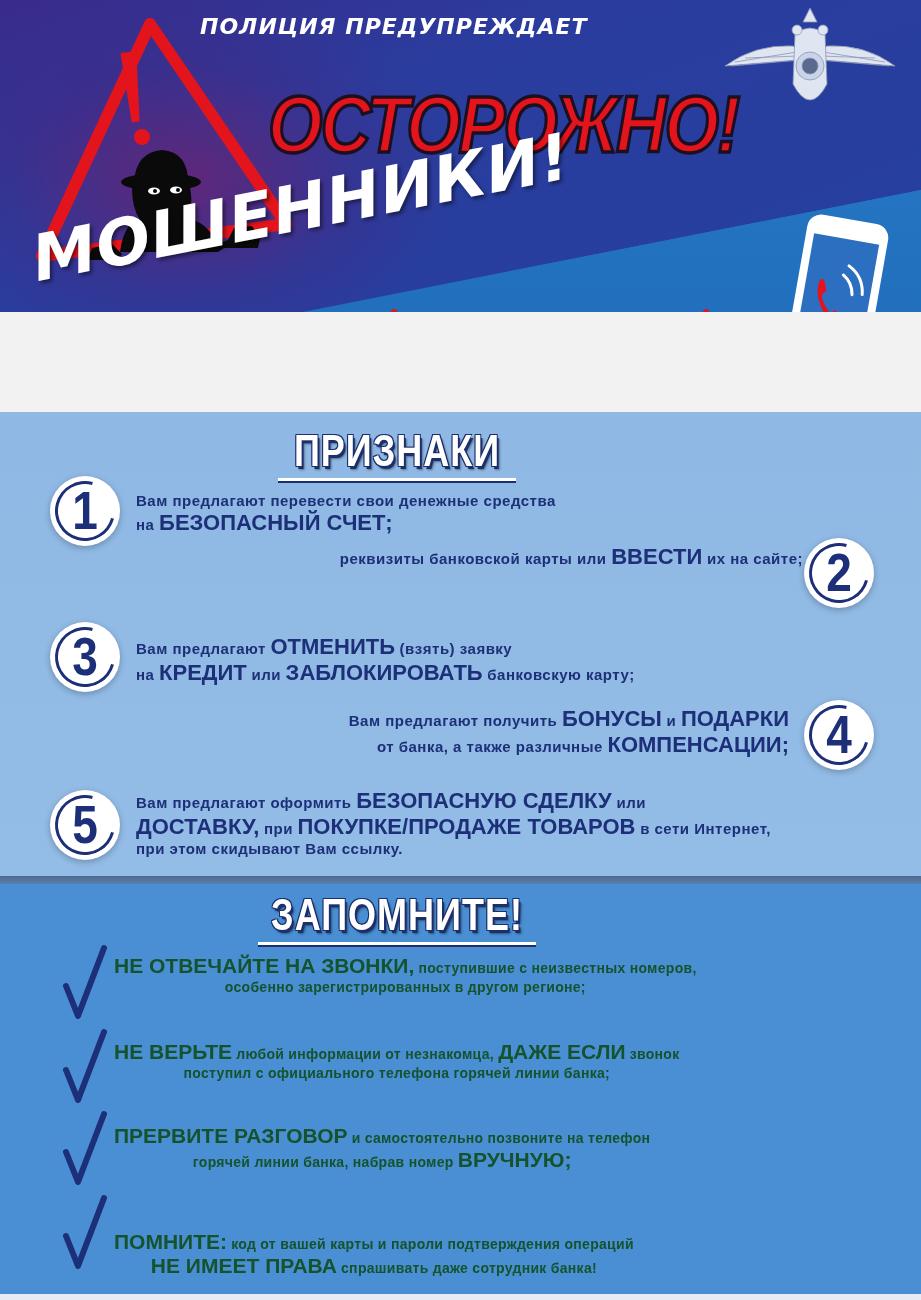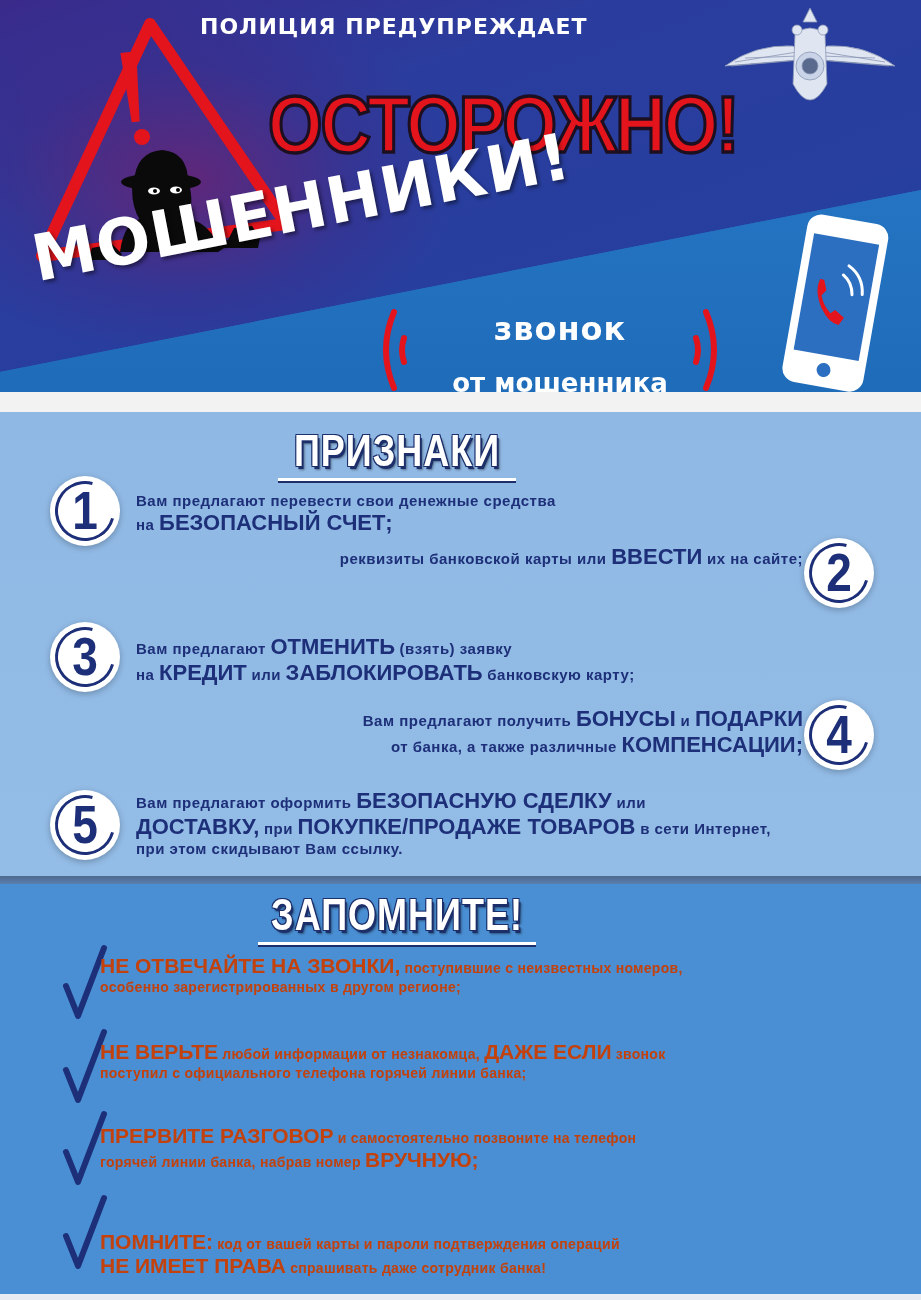--- a/index.html
+++ b/index.html
@@ -1,20 +1,20 @@
 <!DOCTYPE html>
 <html><head>
 <meta charset="utf-8">
 <style>
   * { margin: 0; padding: 0; box-sizing: border-box; }
   html, body { width: 921px; height: 1300px; overflow: hidden; background: #f2f2f2; }
   body { font-family: "Liberation Sans", "DejaVu Sans", sans-serif; position: relative; }
 
   
-  .header { position: absolute; left: 0; top: 0; width: 921px; height: 392px; overflow: hidden; background: #1f6fc0; }
+  .header { position: absolute; left: 0; top: 0; width: 921px; height: 312px; overflow: hidden; background: #1f6fc0; font-style: italic; }
   .header-dark {
     position: absolute; left: 0; top: 0; width: 921px; height: 412px;
     background: linear-gradient(160deg, #3a2a8a 0%, #2a3d9e 30%, #24409f 100%);
     clip-path: polygon(0 0, 921px 0, 921px 190px, 0 372px);
   }
   .header-dark::before {
     content: ""; position: absolute; left: 0; top: 0; width: 460px; height: 360px;
     background: radial-gradient(ellipse at 40% 50%, rgba(140,20,90,0.55) 0%, rgba(80,30,120,0.25) 45%, rgba(0,0,0,0) 70%);
   }
   .header-light {
@@ -87,35 +87,35 @@
   .num-badge::before {
     content: ""; position: absolute; left: 5px; top: 5px; right: 5px; bottom: 5px;
     border-radius: 50%; border: 3px solid #1d2f78; border-right-color: transparent;
     transform: rotate(-30deg);
   }
   .num-badge span { font-size: 46px; color: #1d2f78; font-weight: bold; font-family: "Liberation Sans", sans-serif; transform: scaleY(1.15); }
 
   .sign1 { left: 136px; top: 492px; }
   .sign2 { right: 118px; top: 544px; text-align: right; }
   .sign3 { left: 136px; top: 634px; }
-  .sign4 { right: 118px; top: 706px; text-align: right; }
+  .sign4 { right: 132px; top: 706px; text-align: right; }
   .sign5 { left: 136px; top: 788px; }
 
   
   .remember {
     position: absolute; left: 0; top: 882px; width: 921px; height: 418px;
     background: #4a8fd3;
   }
   .remember-topbar {
     position: absolute; left: 0; top: 876px; width: 921px; height: 8px;
     background: linear-gradient(180deg, #4e6a8e, #5a7fae);
   }
   .remember .section-title { top: 12px; }
   .remember .section-title .underline { width: 278px; }
-  .tip { position: absolute; left: 100px; color: #c2410c; font-weight: bold; font-family: "Liberation Sans", sans-serif; }
+  .tip { position: absolute; left: 114px; color: #14532d; font-weight: bold; font-family: "Liberation Sans", sans-serif; text-align: center; }
   .tip .line { display: block; white-space: nowrap; }
   .tip .sm { font-size: 14px; letter-spacing: 0.3px; }
   .tip .bg { font-size: 21px; }
   .tip1 { top: 954px; }
   .tip2 { top: 1040px; }
   .tip3 { top: 1124px; }
   .tip4 { top: 1206px; margin-top: 24px; }
   .check-icon { position: absolute; left: 62px; }
   .bottom-strip { position: absolute; left: 0; top: 1294px; width: 921px; height: 6px; background: #e8ecf2; }
 </style>

